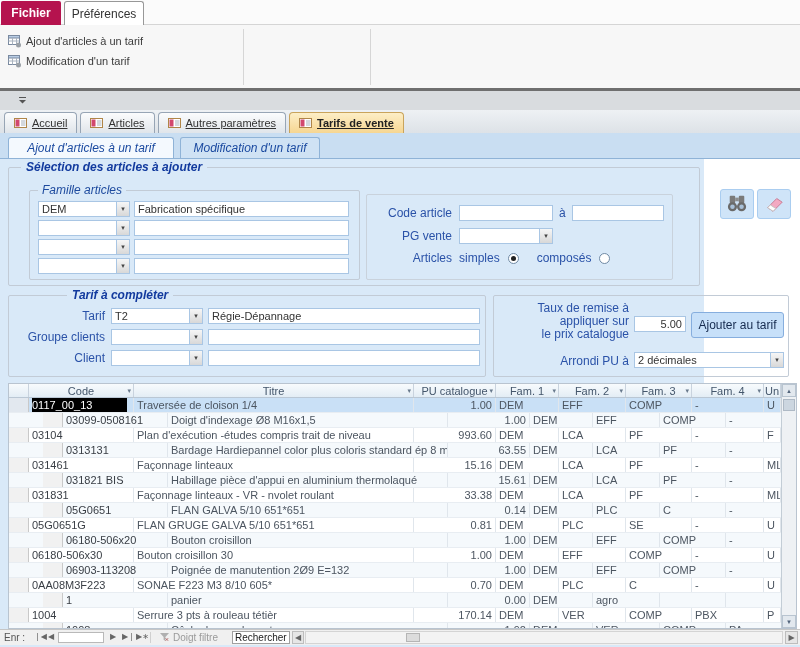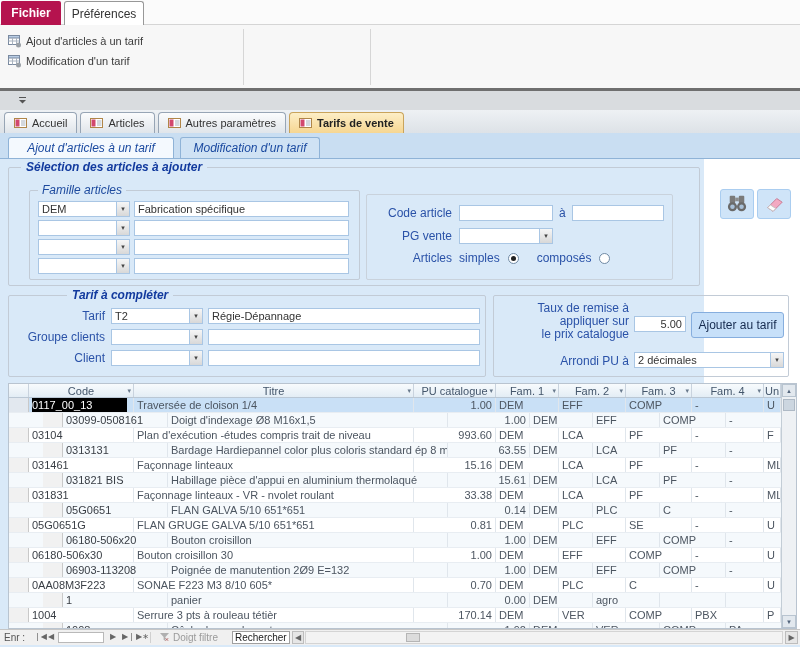--- a/index.html
+++ b/index.html
@@ -27,21 +27,21 @@
   .ribbon-edge { position:absolute; left:0; top:88px; width:800px; height:3px; background:#6f6f6f; }
   .band { position:absolute; left:0; top:91px; width:800px; height:19px; background:#d9dcdf; }
   .collapse-glyph { position:absolute; left:18px; top:6px; }
 
   
   .doctabs { position:absolute; left:0; top:110px; width:800px; height:23px;
              background:linear-gradient(#eef1f4,#dde2e7); display:flex; align-items:flex-end;
              padding-left:4px; gap:3px; }
   .doctab { height:21px; display:flex; align-items:center; gap:5px; padding:0 9px;
             border:1px solid #97a5b5; border-bottom:none; border-radius:4px 4px 0 0;
-            background:linear-gradient(#fbfcfd,#e0e5ea); font-size:11px; color:#333; white-space:nowrap; }
+            background:linear-gradient(#fbfcfd,#e0e5ea); font-size:11px; color:#333; white-space:nowrap;text-decoration:underline; }
   .doctab.active { background:linear-gradient(#fdeec6,#f6d692); border-color:#c9a45c; font-weight:bold; color:#222; }
 
   
   .subtabs { position:absolute; left:0; top:133px; width:800px; height:26px; background:#c9def2;
              border-bottom:1px solid #8fb3d7; }
   .subtab { position:absolute; top:4px; height:21px; border:1px solid #8fb3d7; border-bottom:none;
             border-radius:3px 3px 0 0; display:flex; align-items:center; justify-content:center;
             font-size:12px; font-style:italic; color:#1b4aa0; }
   .subtab1 { left:8px; width:166px; background:#f4f9fe; }
   .subtab2 { left:180px; width:140px; background:#cfe2f4; }

